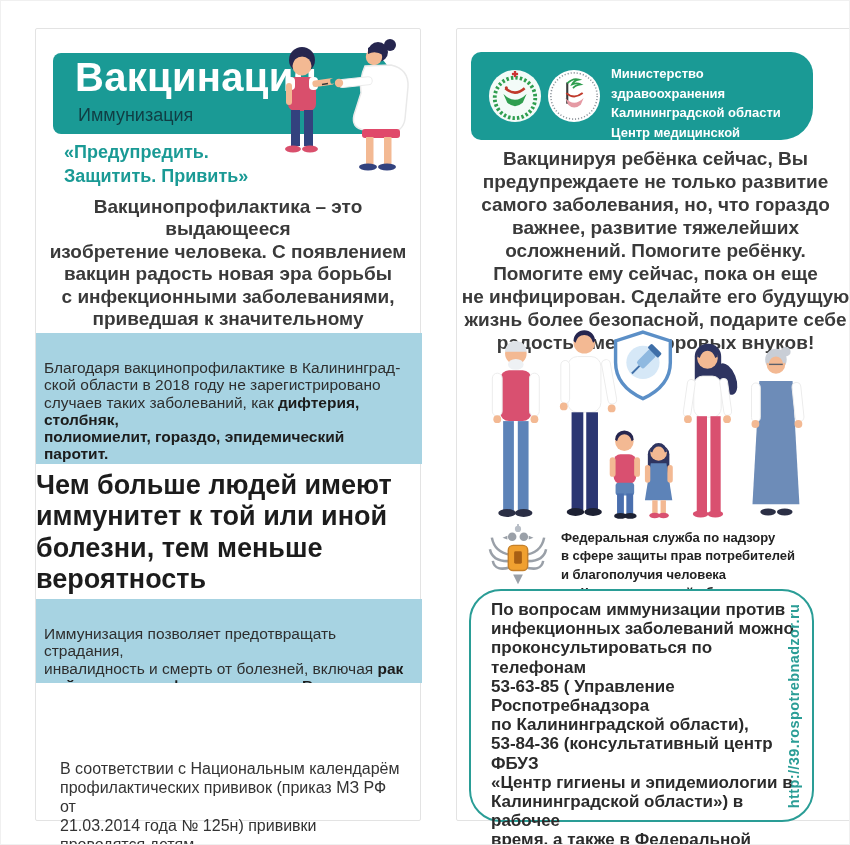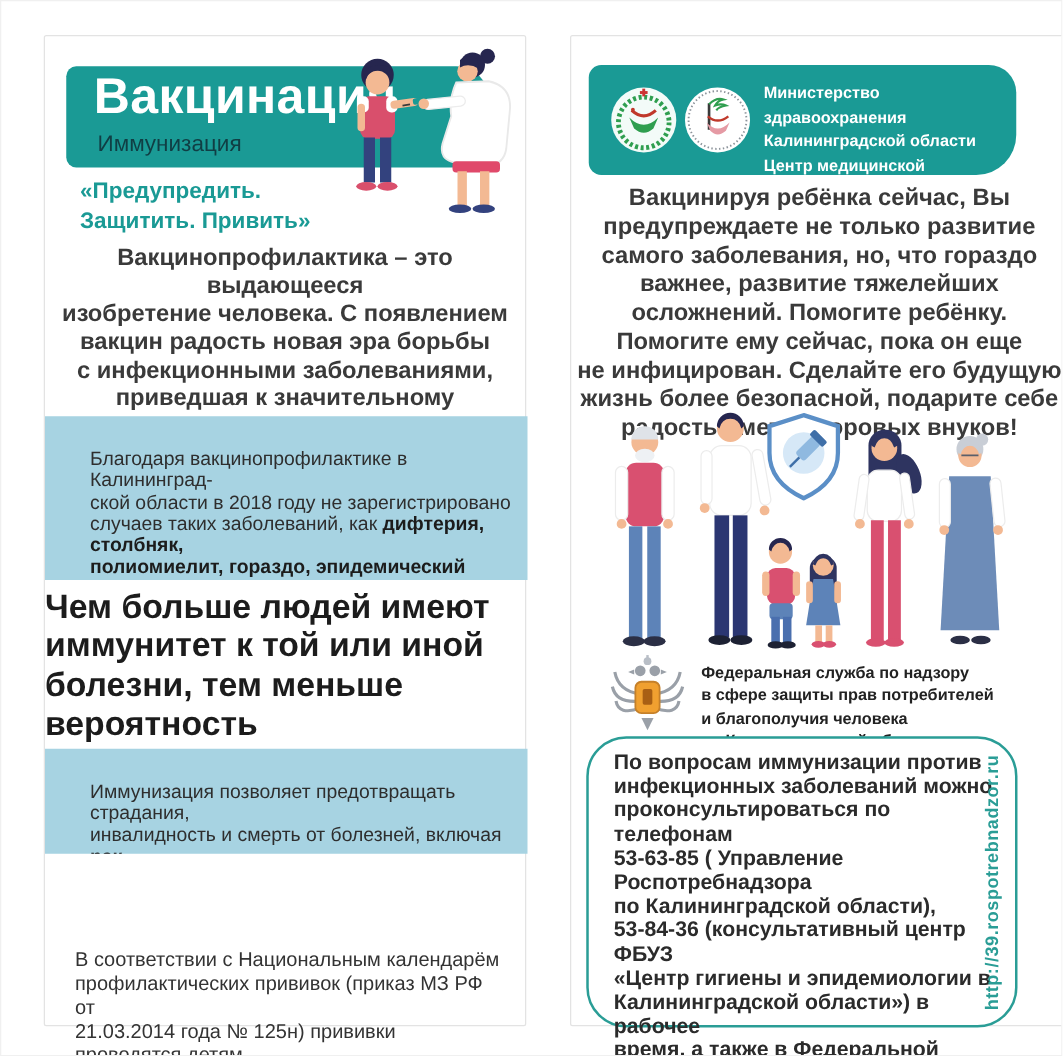--- a/index.html
+++ b/index.html
@@ -12,21 +12,21 @@
   .card-left{left:34px;width:386px;}
   .card-right{left:455px;width:399px;}
 
   
   .band-left{position:absolute;left:17px;top:24px;width:338px;height:81px;background:#1a9a95;border-radius:8px 26px 26px 8px;}
   .band-title{position:absolute;left:22px;top:2px;font-size:40px;font-weight:800;color:#ffffff;letter-spacing:.3px;}
   .band-subtitle{position:absolute;left:25px;top:52px;font-size:18px;font-weight:400;color:#103e44;}
   .hero{position:absolute;left:226px;top:4px;width:158px;height:166px;z-index:2;}
   .slogan{position:absolute;left:28px;top:112px;font-size:18px;font-weight:800;color:#1a9a95;line-height:1.33;white-space:pre-line;}
   .intro{position:absolute;left:0;top:167px;width:100%;margin:0;text-align:center;font-size:19px;font-weight:700;color:#3a3a3a;line-height:1.18;white-space:pre-line;}
-  .bluebox{position:absolute;left:0;width:386px;background:#a7d3e2;box-sizing:border-box;padding:9px 10px 9px 36px;font-size:15.5px;line-height:17.2px;color:#2e2e2e;white-space:pre-line;overflow:hidden;}
+  .bluebox{position:absolute;left:0;width:386px;background:#a7d3e2;box-sizing:border-box;padding:9px 10px 9px 8px;font-size:15.5px;line-height:17.2px;color:#2e2e2e;white-space:pre-line;overflow:hidden;}
   .bluebox b{color:#1c1c1c;}
   .box1{top:304px;height:131px;}
   .box2{top:570px;height:84px;}
   .headline{position:absolute;left:0;top:441px;width:100%;margin:0;text-align:left;font-size:27px;font-weight:800;color:#1c1c1c;line-height:1.16;white-space:pre-line;}
   .footnote{position:absolute;left:24px;top:711px;width:345px;margin:0;font-size:16px;color:#333333;line-height:1.19;white-space:pre-line;}
 
   
   .band-right{position:absolute;left:14px;top:23px;width:342px;height:88px;background:#1a9a95;border-radius:10px 22px 32px 10px;}
   .logo{position:absolute;top:17px;width:54px;height:54px;}
   .logo-1{left:17px;}

